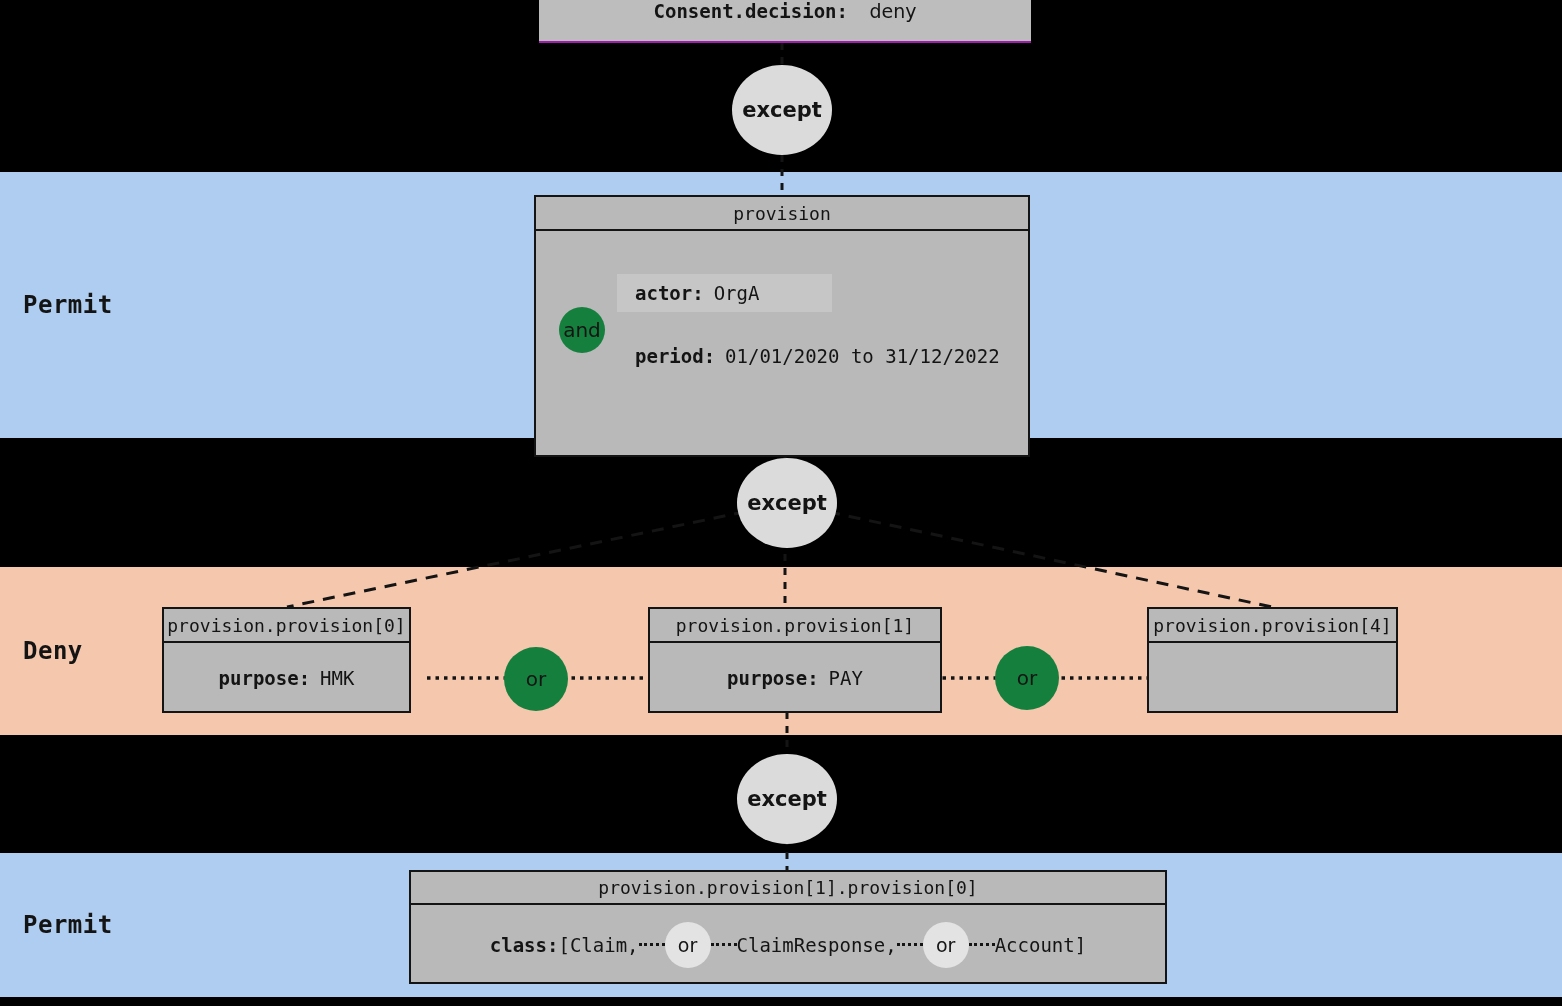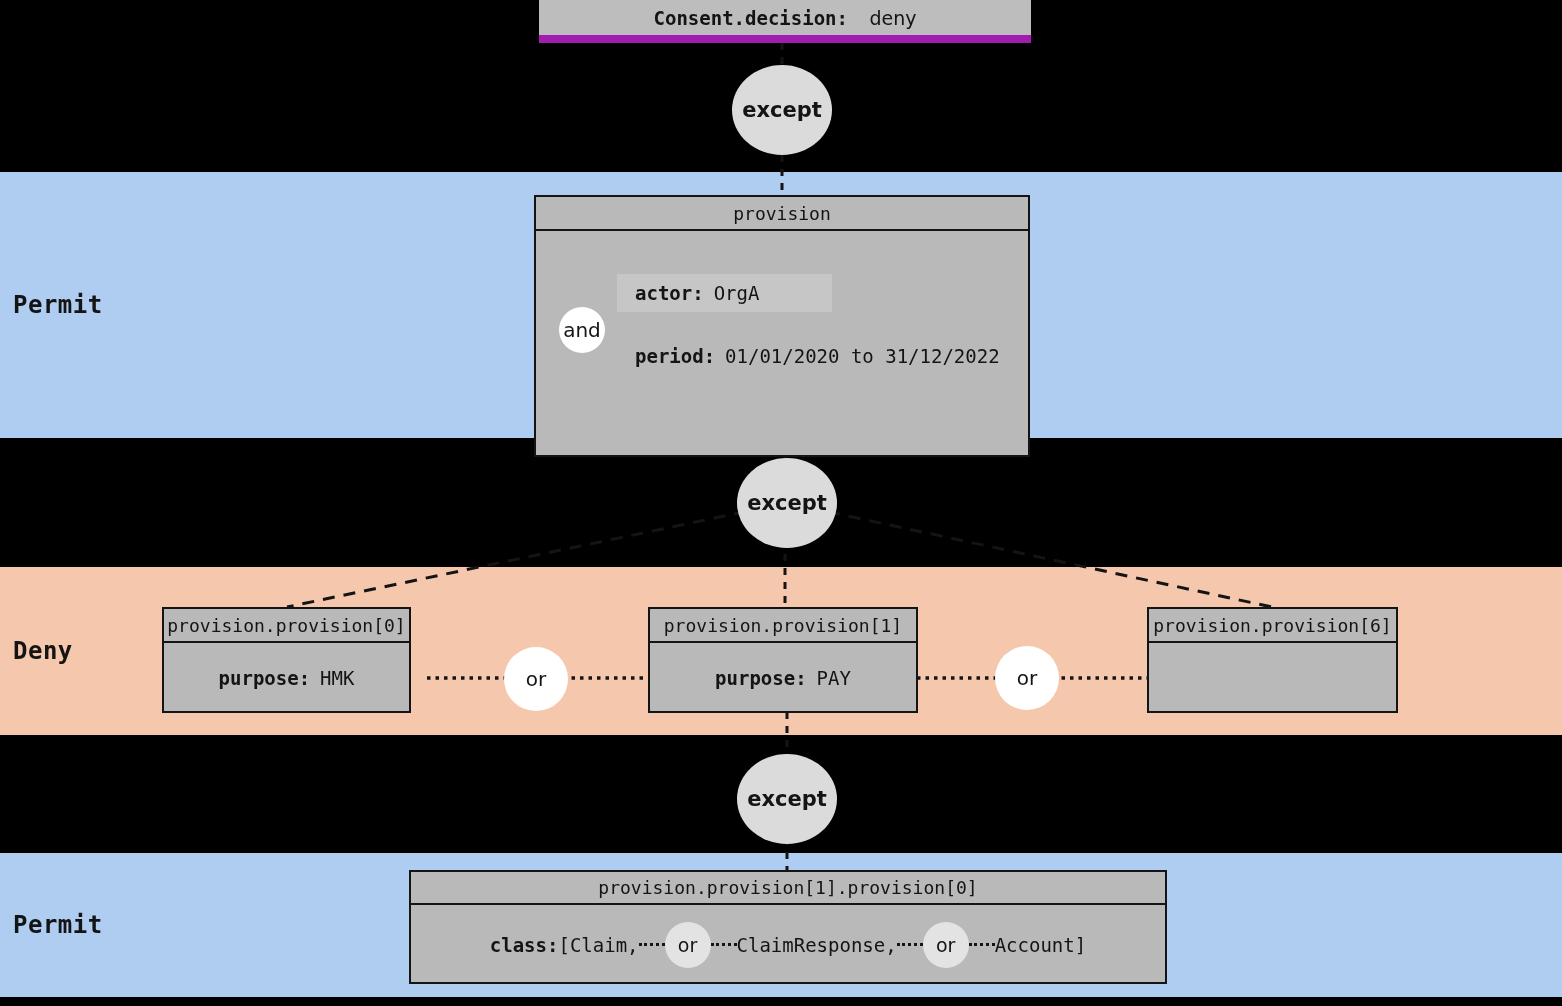--- a/index.html
+++ b/index.html
@@ -2,58 +2,58 @@
 <html><head>
 <meta charset="utf-8">
 <style>
   html,body{margin:0;padding:0;background:#000;}
   .canvas{
     position:relative;width:1562px;height:1006px;background:#000;overflow:hidden;
     font-family:"DejaVu Sans Mono",monospace;color:#141414;
   }
   
   .band{position:absolute;left:0;width:1562px;display:flex;align-items:center;z-index:1;}
-  .band-label{font-weight:bold;font-size:24px;margin-left:13px;letter-spacing:0.5px;}
+  .band-label{font-weight:bold;font-size:24px;margin-left:23px;letter-spacing:0.5px;}
   .band-permit-top{top:172px;height:266px;}
   .band-deny{top:567px;height:168px;}
   .band-permit-bottom{top:853px;height:144px;}
   
   .connectors{position:absolute;left:0;top:0;z-index:2;}
   
   .node{position:absolute;z-index:3;background:#b9b9b9;border:2px solid #141414;box-sizing:border-box;}
   .node-header{border-bottom:2px solid #141414;display:flex;align-items:center;justify-content:center;
     font-size:18px;white-space:nowrap;}
   .kv{white-space:nowrap;font-size:19px;}
   .kv .k{font-weight:bold;}
   .kv .v{margin-left:10px;}
   
   .consent-box{position:absolute;left:539px;top:0;width:492px;height:43px;background:#bdbdbd;
-    border-bottom:8px solid #a21caf;display:flex;align-items:center;justify-content:center;z-index:3;
+    border-bottom:2px solid #a21caf;display:flex;align-items:flex-start;justify-content:center;z-index:3;
     font-size:20px;box-sizing:border-box;}
   
   .provision-box{left:534px;top:195px;width:496px;height:262px;}
   .provision-box .node-header{height:32px;}
   .actor-highlight{position:absolute;left:81px;top:77px;width:215px;height:38px;background:#c6c6c6;}
   .row-actor{position:absolute;left:99px;top:77px;height:38px;display:flex;align-items:center;}
   .row-period{position:absolute;left:99px;top:148px;height:38px;display:flex;}
   
   .circle{position:absolute;border-radius:50%;display:flex;align-items:center;justify-content:center;z-index:4;
     font-family:"DejaVu Sans",sans-serif;}
   .except-circle{width:100px;height:90px;background:#dbdbdb;font-weight:bold;font-size:21px;}
   .except-1{left:732px;top:65px;}
   .except-2{left:737px;top:458px;}
   .except-3{left:737px;top:754px;}
-  .join-circle{background:#ffffff;font-size:20px;}
+  .join-circle{background:#15803d;font-size:20px;}
   .and-circle{left:559px;top:307px;width:46px;height:46px;}
   .or-1{left:504px;top:647px;width:64px;height:64px;}
   .or-2{left:995px;top:646px;width:64px;height:64px;}
   
   .deny-box{top:607px;height:106px;}
   .deny-0{left:162px;width:249px;}
-  .deny-1{left:648px;width:270px;}
+  .deny-1{left:648px;width:294px;}
   .deny-2{left:1147px;width:251px;}
   .deny-box .node-header{height:32px;}
   .deny-box .node-body{height:70px;display:flex;align-items:center;justify-content:center;}
   
   .bottom-box{left:409px;top:870px;width:758px;height:114px;}
   .bottom-box .node-header{height:31px;}
   .bottom-body{height:79px;display:flex;align-items:center;justify-content:center;}
   .mini-or{position:relative;width:46px;height:46px;background:#e3e3e3;border-radius:50%;
     display:flex;align-items:center;justify-content:center;font-family:"DejaVu Sans",sans-serif;font-size:19px;flex:0 0 auto;}
   .dotseg{width:26px;height:0;border-top:3px dotted #141414;flex:0 0 auto;}
@@ -130,21 +130,21 @@
     </div>
   </div>
   <div class="node deny-box deny-1">
     <div class="node-header">provision.provision[1]</div>
     <div class="node-body kv">
       <span class="k">purpose:</span>
       <span class="v">PAY</span>
     </div>
   </div>
   <div class="node deny-box deny-2">
-    <div class="node-header">provision.provision[6]</div>
+    <div class="node-header">provision.provision[4]</div>
   </div>
 
   <div class="circle join-circle or-1">
     <span>or</span>
   </div>
   <div class="circle join-circle or-2">
     <span>or</span>
   </div>
 
   <div class="node bottom-box">

